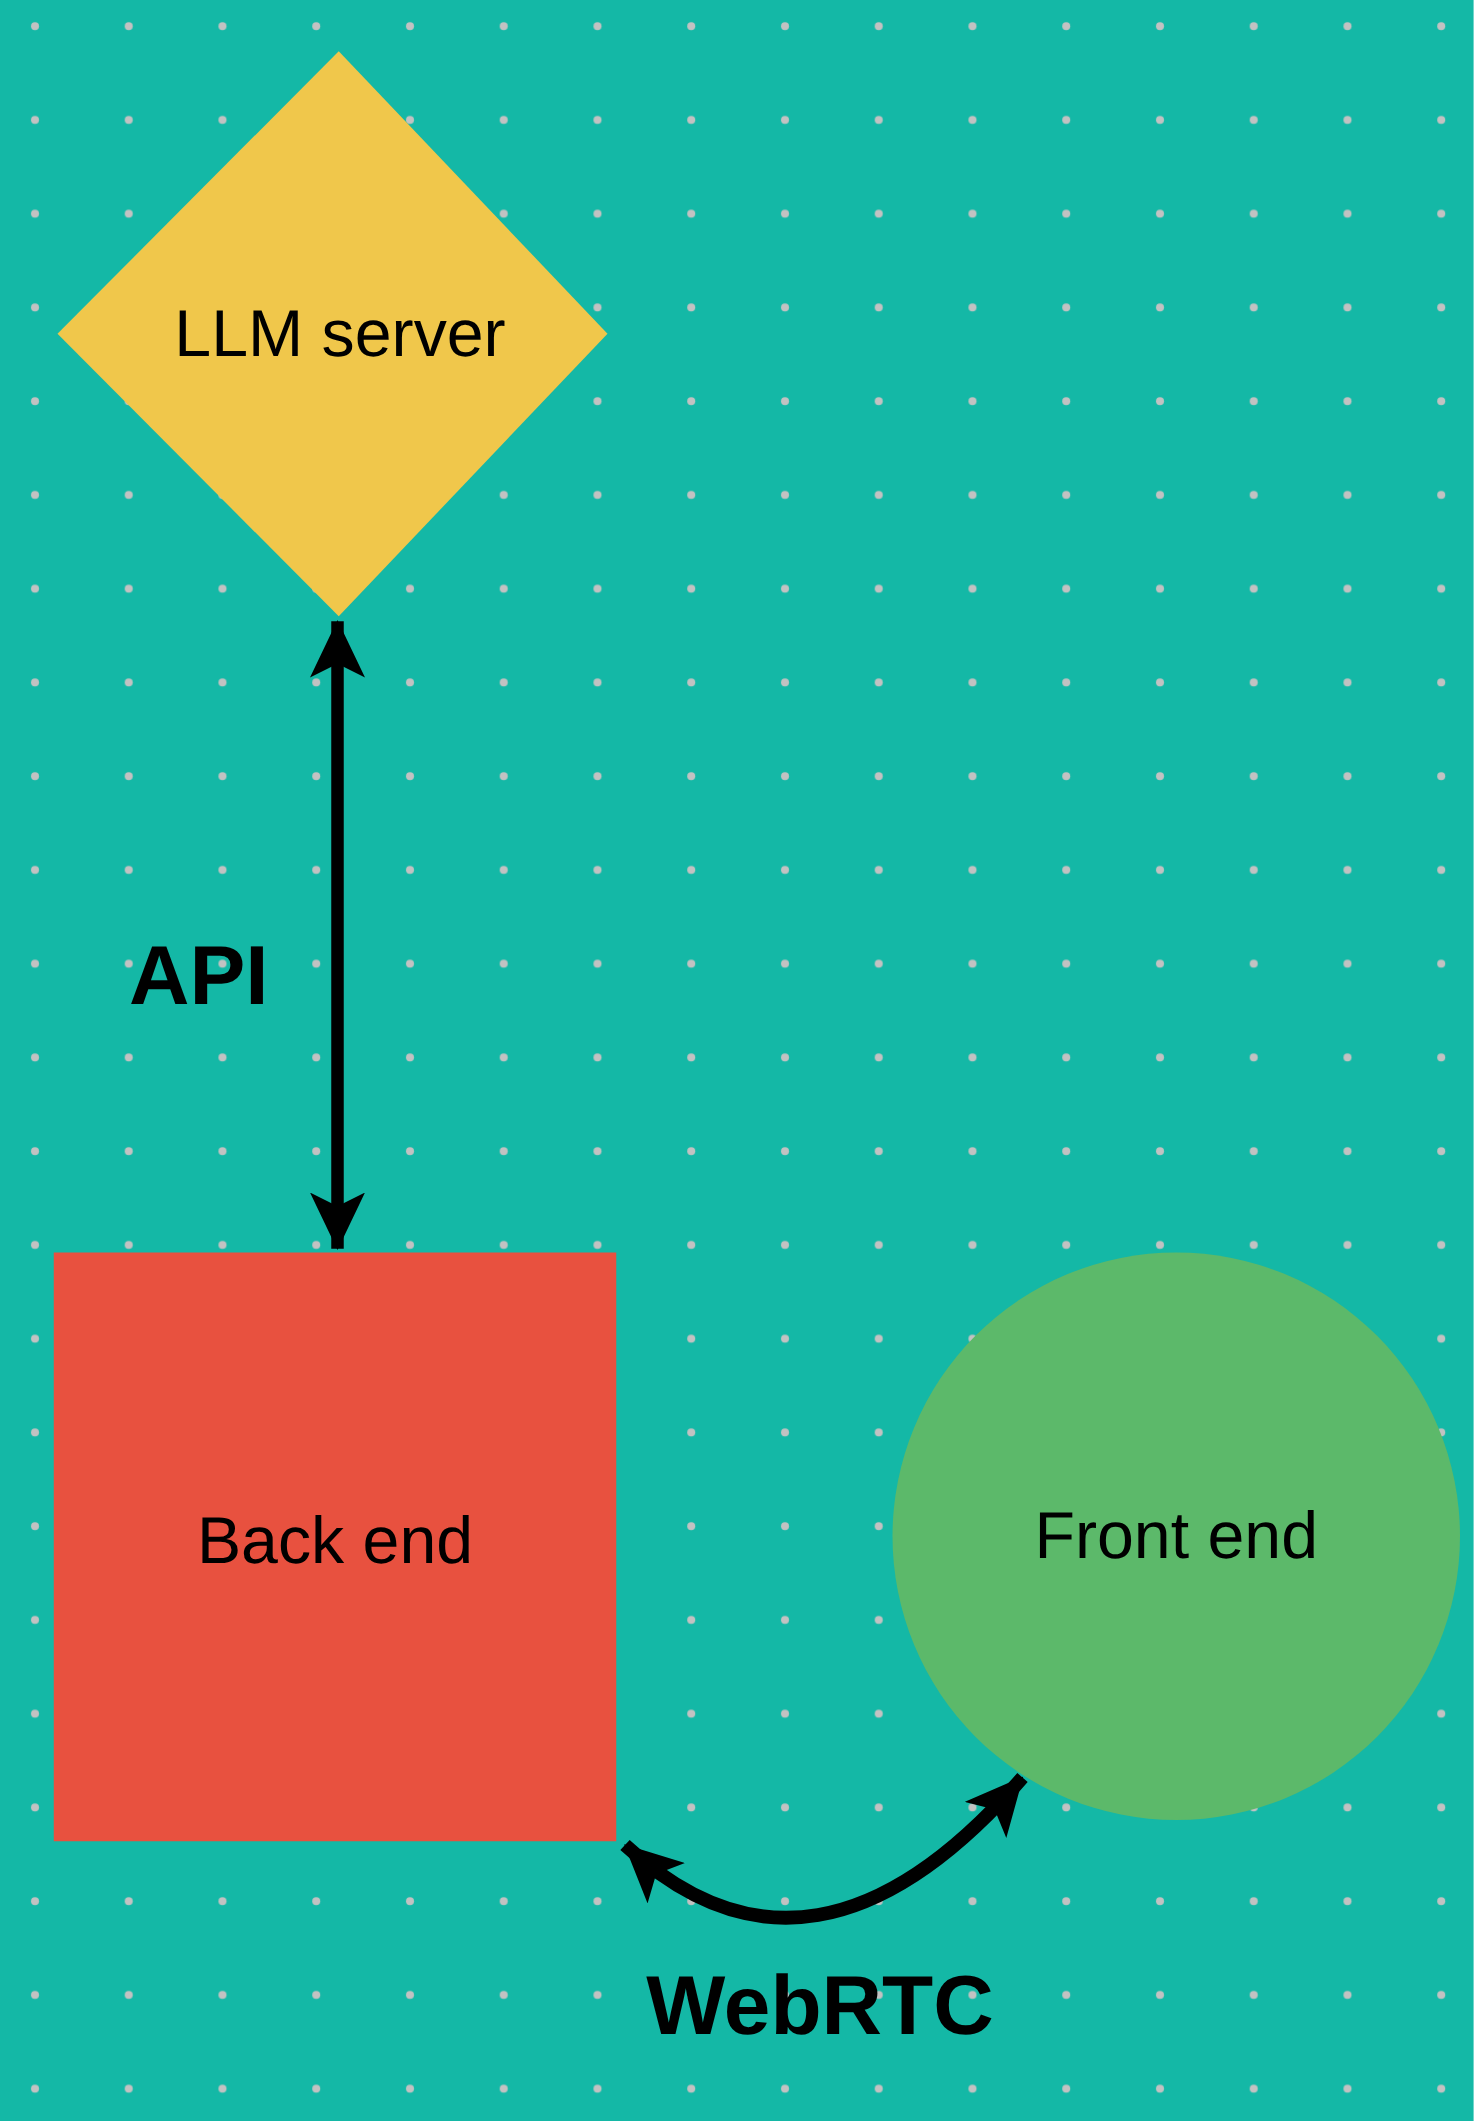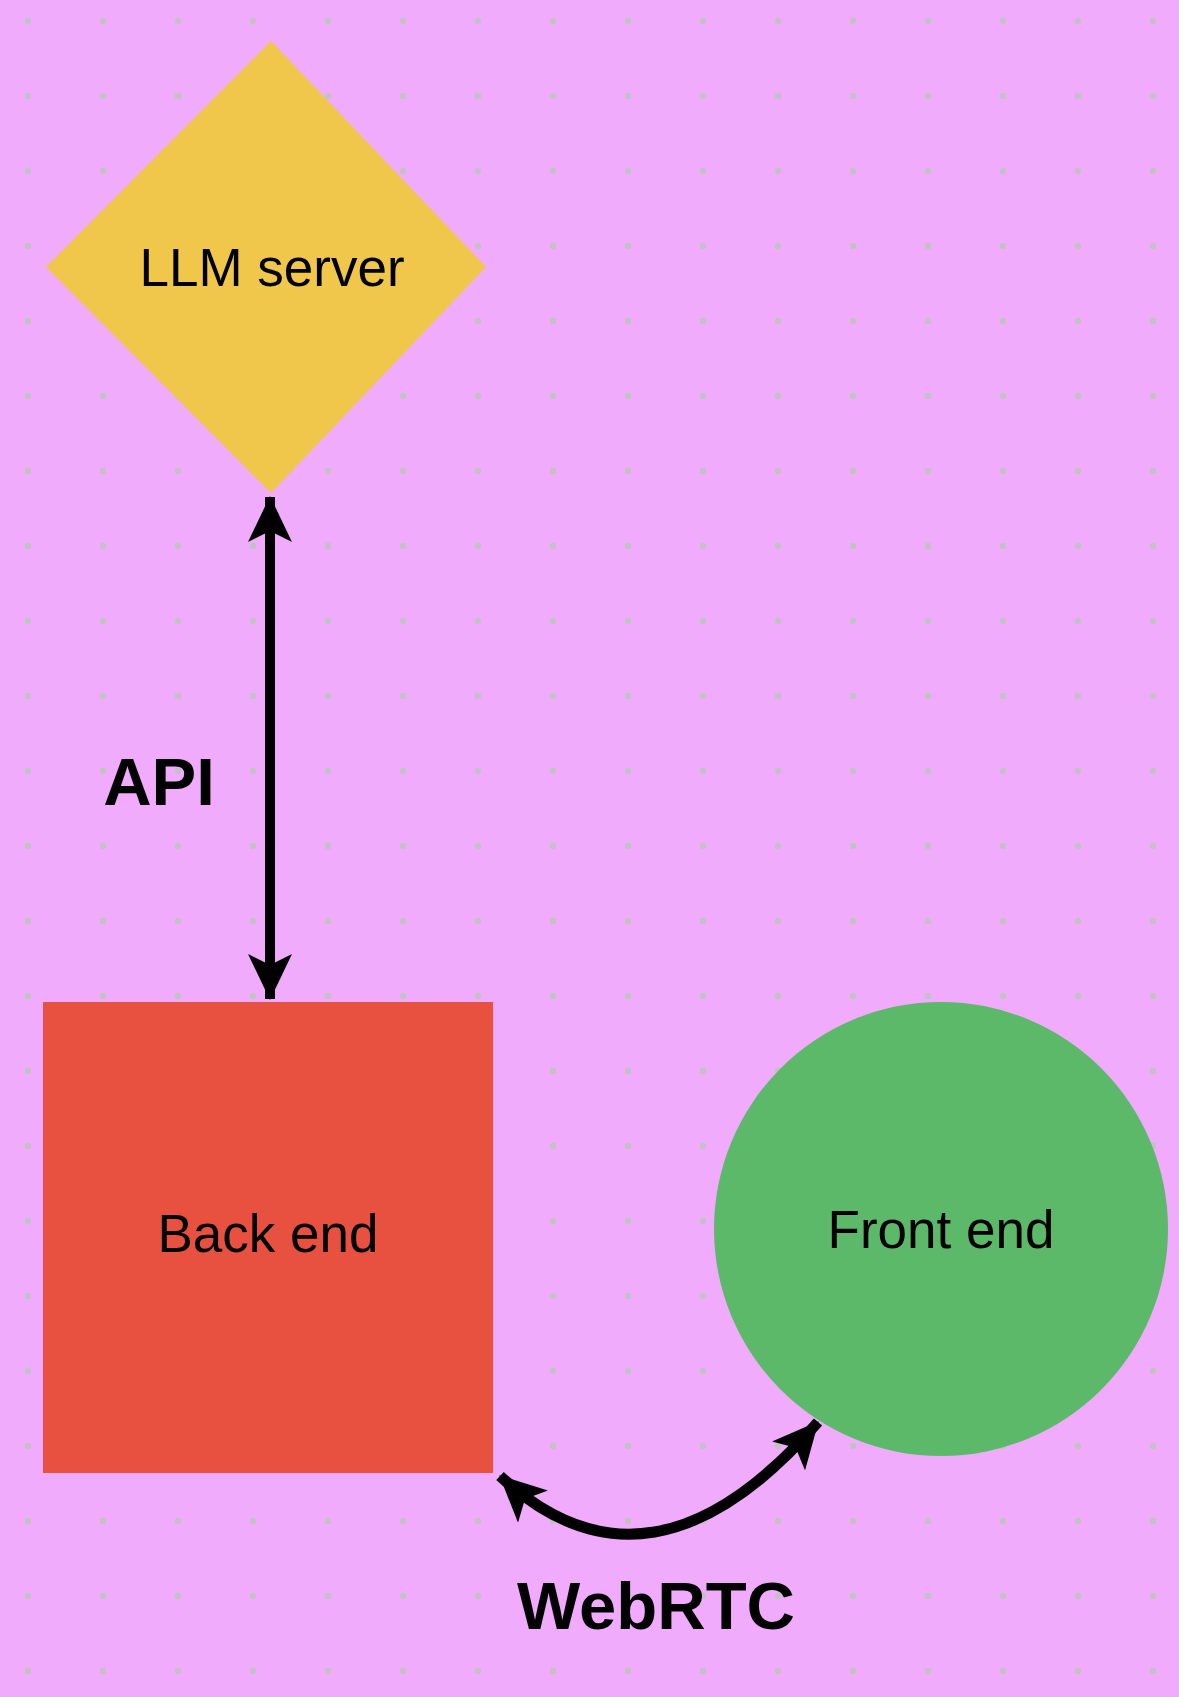--- a/index.html
+++ b/index.html
@@ -1,21 +1,21 @@
 <!DOCTYPE html>
 <html><head>
 <meta charset="utf-8">
 <style>
   html, body { margin: 0; padding: 0; background: #ffffff; }
   .stage {
     position: relative;
     width: 1179px;
     height: 1697px;
     overflow: hidden;
-    background: #f0abfc;
+    background: #14b8a6;
   }
   svg { display: block; }
   .shape-label {
     font-family: "Liberation Sans", sans-serif;
     font-size: 53px;
     font-weight: 400;
     text-anchor: middle;
   }
   .edge-label {
     font-family: "Liberation Sans", sans-serif;

